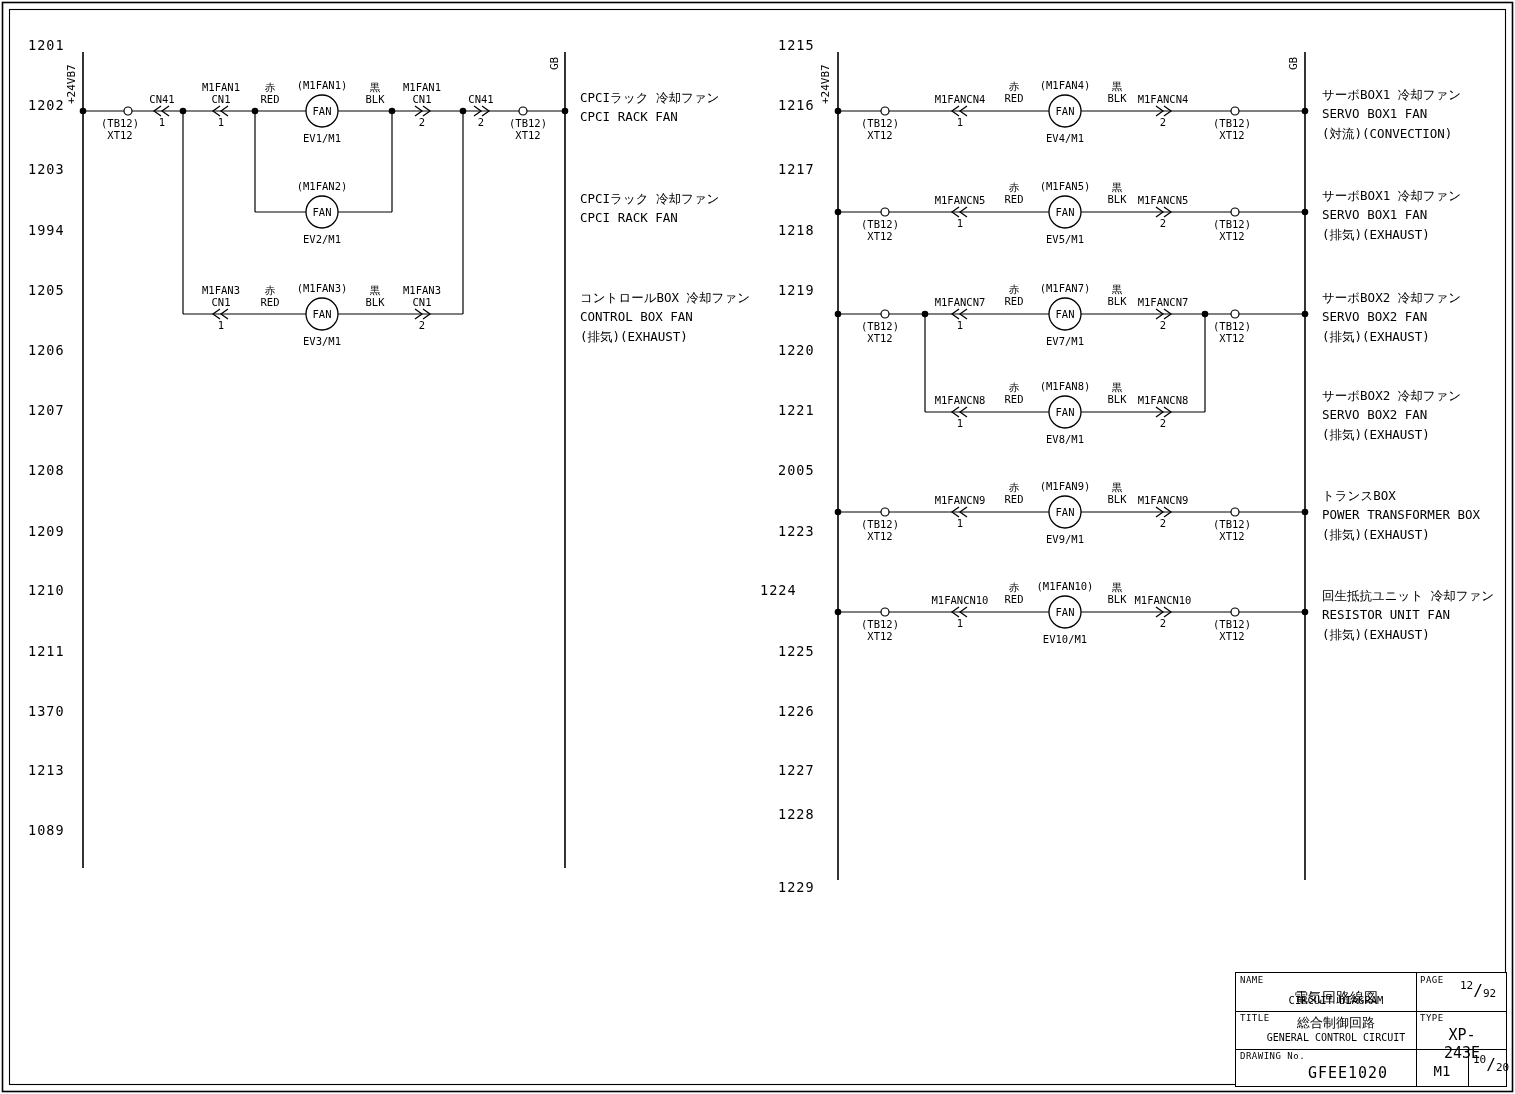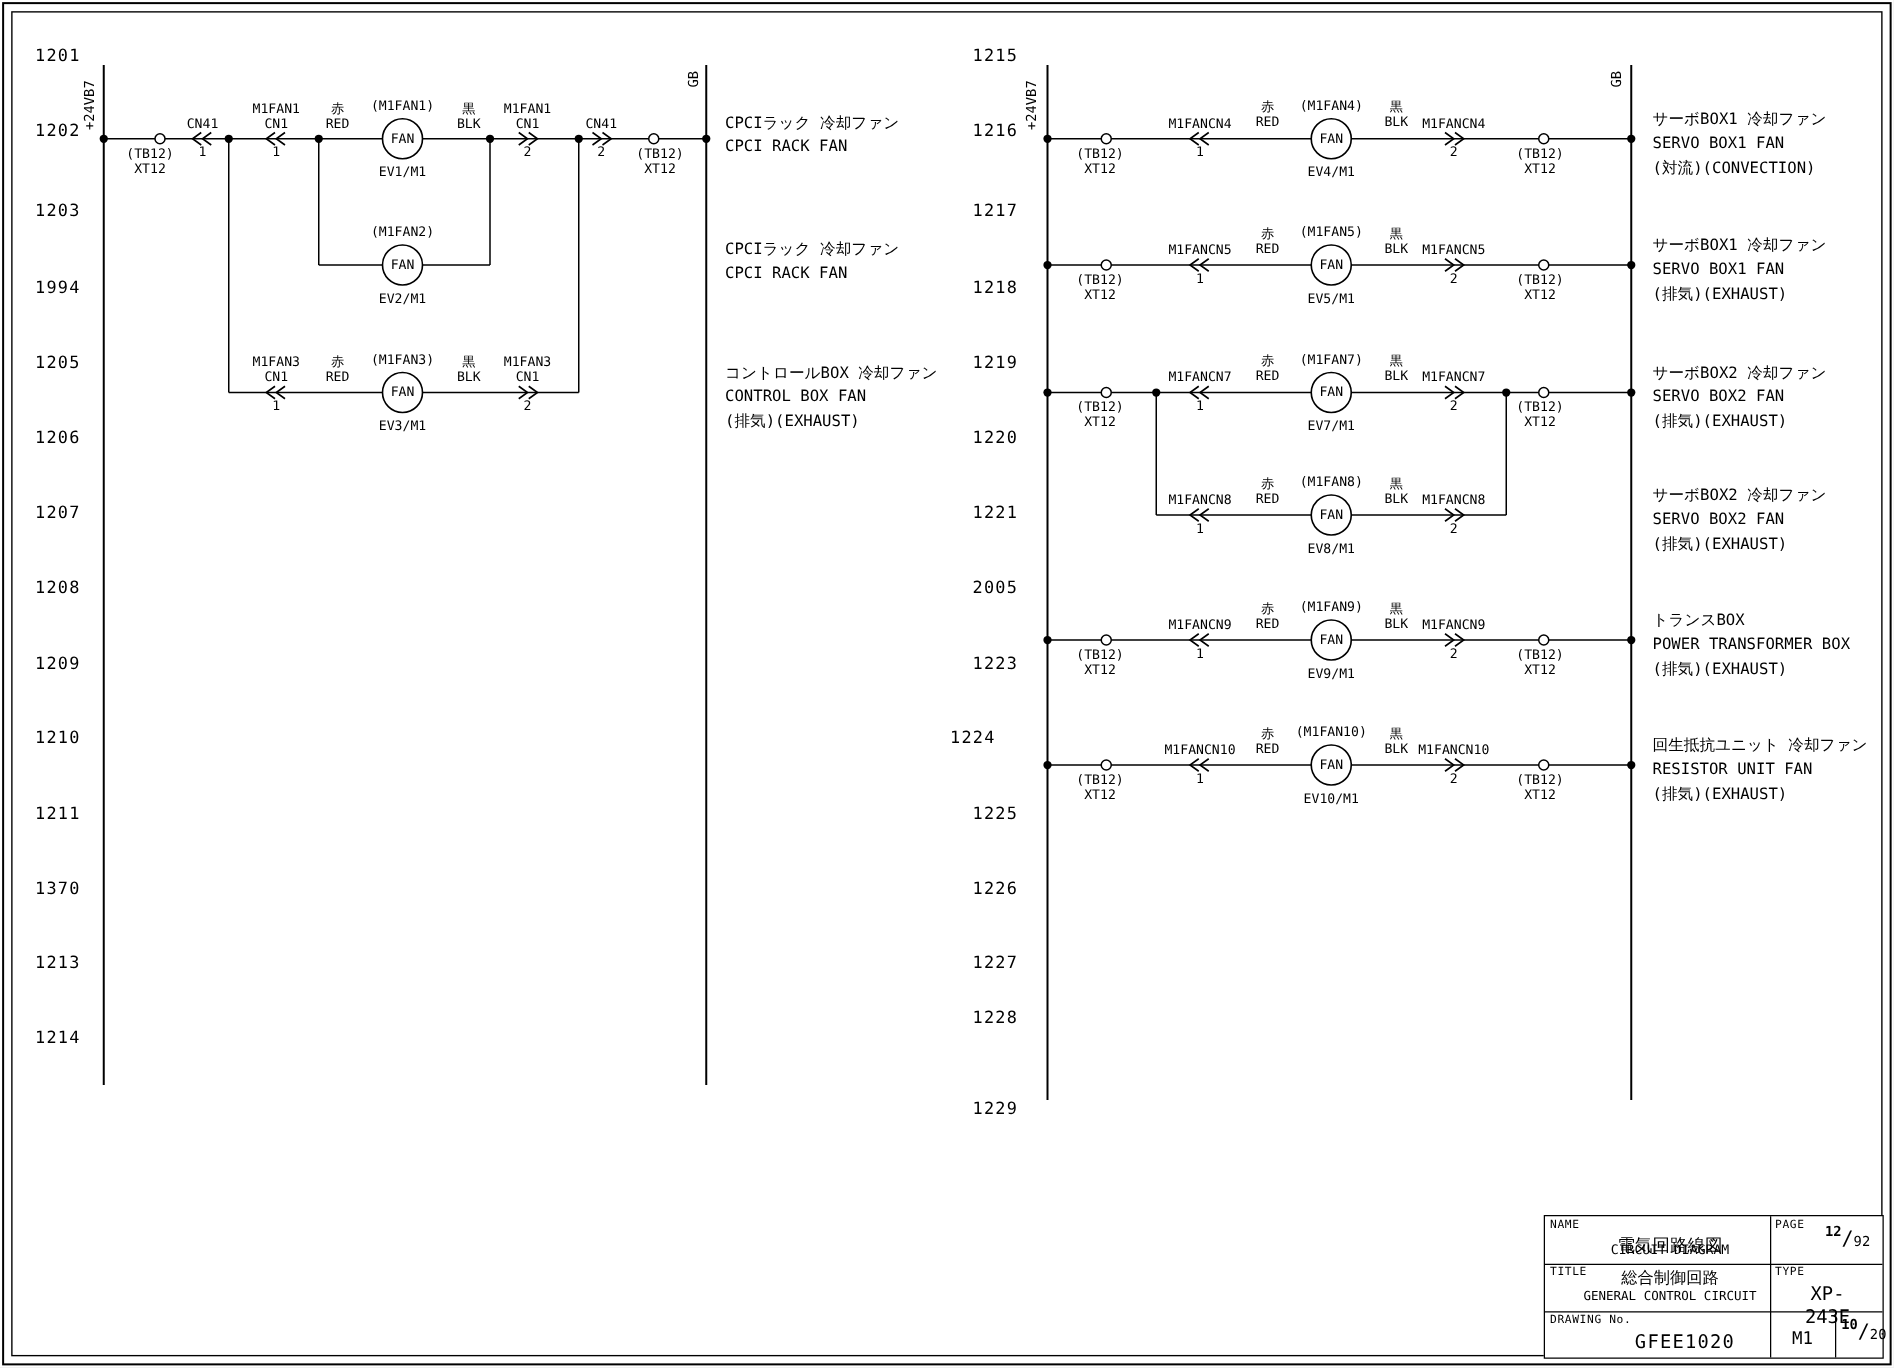--- a/index.html
+++ b/index.html
@@ -11,21 +11,21 @@
   .rail{font-size:13.5px;letter-spacing:1px;}
   .lbl{font-size:10.5px;}
   .fan{font-size:10.5px;}
   .desc{font-size:12.5px;line-height:1.55;}
   .vert{font-size:11px;transform:rotate(-90deg);transform-origin:0 0;white-space:nowrap;}
   
   .tblock{position:absolute;left:1235px;top:972px;width:270px;height:113px;
           border:1.6px solid #000;background:#fff;}
   .tb-line{position:absolute;background:#000;}
   .tb-sm{font-size:9px;letter-spacing:0.5px;}
-  .frac .n{font-size:11px;vertical-align:7px;font-weight:bold;}
+  .frac .n{font-size:11px;vertical-align:7px;}
   .frac .s{font-size:16px;}
   .frac .d{font-size:11px;vertical-align:-1px;}
 </style>
 </head>
 <body>
 
 <div class="sheet">
 
 <svg width="1515" height="1094" viewBox="0 0 1515 1094">
   <defs>
@@ -163,21 +163,21 @@
 <div class="t rail" style="left:28px;top:223px">1994</div>
 <div class="t rail" style="left:28px;top:283px">1205</div>
 <div class="t rail" style="left:28px;top:343px">1206</div>
 <div class="t rail" style="left:28px;top:403px">1207</div>
 <div class="t rail" style="left:28px;top:463px">1208</div>
 <div class="t rail" style="left:28px;top:524px">1209</div>
 <div class="t rail" style="left:28px;top:583px">1210</div>
 <div class="t rail" style="left:28px;top:644px">1211</div>
 <div class="t rail" style="left:28px;top:704px">1370</div>
 <div class="t rail" style="left:28px;top:763px">1213</div>
-<div class="t rail" style="left:28px;top:823px">1214</div>
+<div class="t rail" style="left:28px;top:823px">1089</div>
 
 <div class="t rail" style="left:778px;top:38px">1215</div>
 <div class="t rail" style="left:778px;top:98px">1216</div>
 <div class="t rail" style="left:778px;top:162px">1217</div>
 <div class="t rail" style="left:778px;top:223px">1218</div>
 <div class="t rail" style="left:778px;top:283px">1219</div>
 <div class="t rail" style="left:778px;top:343px">1220</div>
 <div class="t rail" style="left:778px;top:403px">1221</div>
 <div class="t rail" style="left:778px;top:463px">2005</div>
 <div class="t rail" style="left:778px;top:524px">1223</div>

